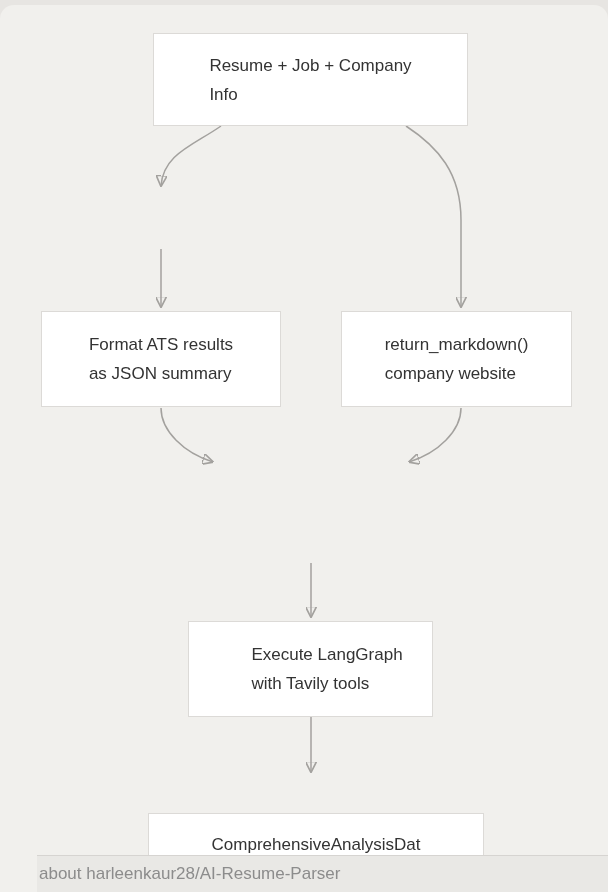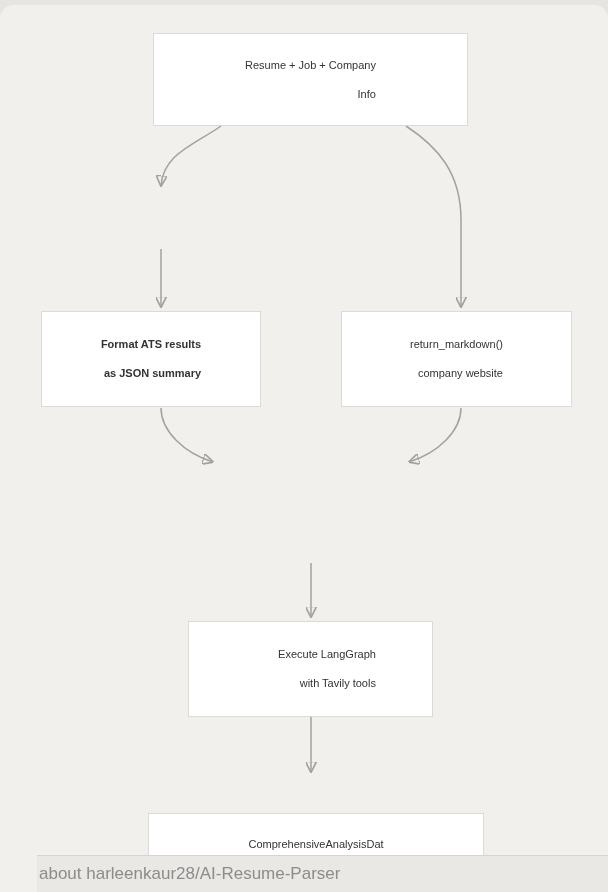--- a/index.html
+++ b/index.html
@@ -11,27 +11,27 @@
   .canvas{
     position:absolute;top:5px;left:0;right:0;bottom:0;
     background:#f1f0ed;
     border-radius:14px 14px 0 0;
   }
   .edges{position:absolute;top:0;left:0;width:608px;height:892px;}
   .edges path{fill:none;stroke:#a3a19e;stroke-width:1.5;}
   .node{
     position:absolute;box-sizing:border-box;
     background:#ffffff;border:1px solid #dcdad7;
-    color:#333333;font-size:11px;line-height:29px;
+    color:#333333;font-size:17px;line-height:29px;
     display:flex;align-items:center;justify-content:center;
-    text-align:right;white-space:pre-line;
+    text-align:left;white-space:pre-line;
   }
   .node-input    {left:153px;top:28px; width:315px;height:93px;}
   .node-ats      {left:25px; top:184px;width:271px;height:60px;}
-  .node-format   {left:41px; top:306px;width:220px;height:96px;font-weight:bold;}
+  .node-format   {left:41px; top:306px;width:240px;height:96px;}
   .node-markdown {left:341px;top:306px;width:231px;height:96px;}
   .node-build    {left:157px;top:461px;width:307px;height:96px;}
   .node-execute  {left:188px;top:616px;width:245px;height:96px;padding-left:33px;}
   .node-output   {left:148px;top:808px;width:336px;height:92px;}
   .statusbar{
     position:absolute;left:0;bottom:0;width:608px;height:37px;
     box-sizing:border-box;
     background:#e9e8e5;border-top:1px solid #d6d4d1;
     display:flex;align-items:center;
     color:#8c8c8c;font-size:17px;padding-left:2px;

